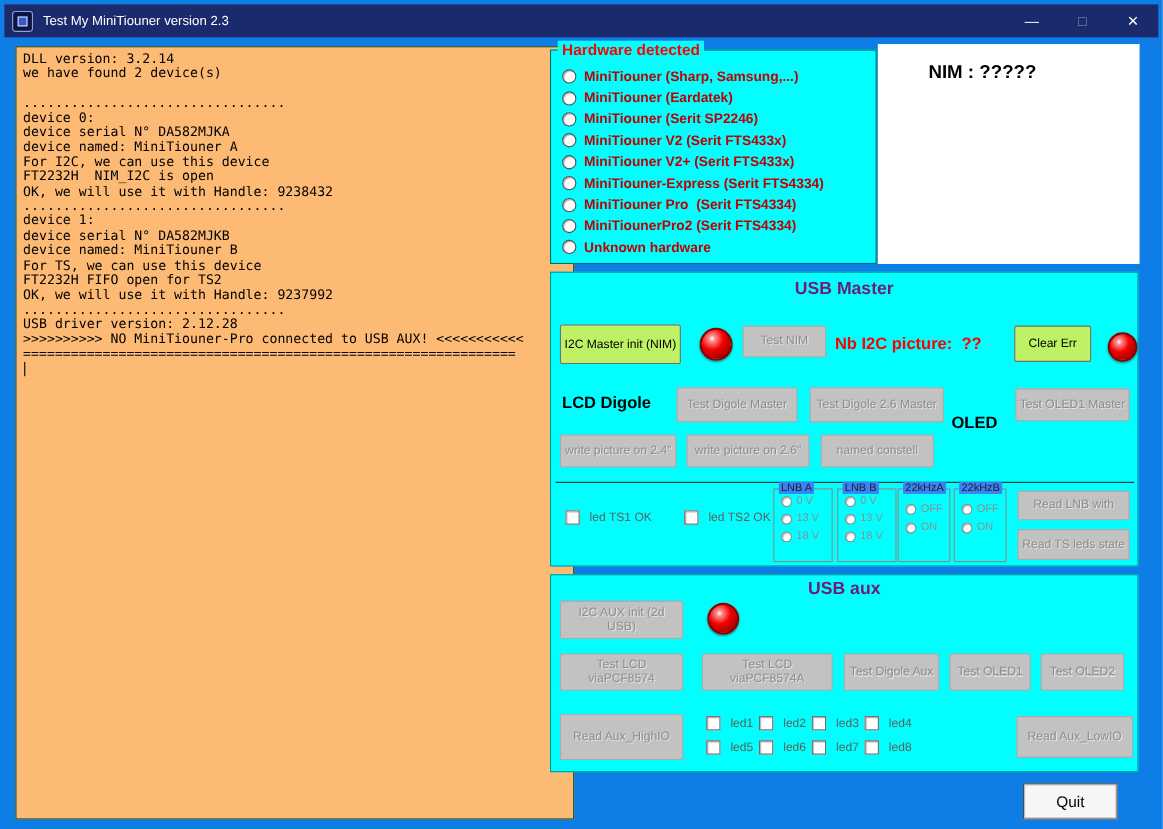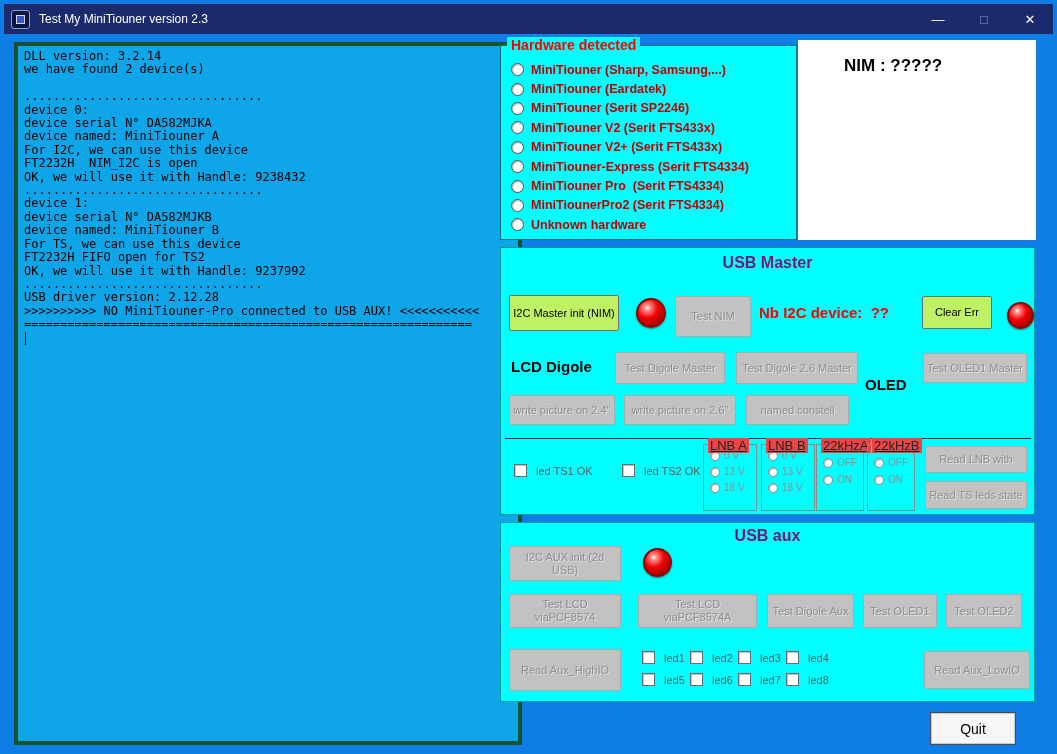--- a/index.html
+++ b/index.html
@@ -11,21 +11,21 @@
   
   .titlebar { position:absolute; left:4px; top:4px; right:4px; height:30px; background:#1a2a6c; display:flex; align-items:center; color:#fff; }
   .app-icon { width:19px; height:19px; margin-left:7px; background:#0a1540; border:1px solid #8fa0d8; border-radius:3px; position:relative; flex:none; }
   .app-icon::after { content:""; position:absolute; left:4px; top:4px; right:4px; bottom:4px; background:#3a57c8; border:1px solid #cfd8ff; }
   .title-text { margin-left:9px; font-size:12px; }
   .win-controls { margin-left:auto; display:flex; height:100%; }
   .win-btn { width:46px; display:flex; align-items:center; justify-content:center; font-size:13px; cursor:default; }
   .win-btn.max { color:#8d96b8; }
 
   
-  .console { position:absolute; left:14px; top:42px; width:508px; height:703px; background:#0ea5e9; border:4px solid #14532d; }
+  .console { position:absolute; left:14px; top:42px; width:508px; height:703px; background:#fdba74; border:1px solid #14532d; }
   .console pre { font-family:"DejaVu Sans Mono",monospace; font-size:12px; line-height:13.4px; padding:4px 6px; color:#000; white-space:pre; }
   .caret { position:absolute; left:7px; top:286px; width:1px; height:13px; background:#000; }
 
   
   .nim-panel { position:absolute; left:798px; top:40px; width:238px; height:200px; background:#ffffff; }
   .nim-label { position:absolute; left:46px; top:16px; font-size:17px; font-weight:bold; color:#000; white-space:pre; }
 
   
   .hw-box { position:absolute; left:500px; top:45px; width:297px; height:195px; background:#00ffff; border:1px solid #007070; }
   .hw-title { position:absolute; top:-9px; left:6px; background:#00ffff; padding:0 4px; color:#ff0000; font-weight:bold; font-size:14px; }
@@ -56,21 +56,21 @@
   .err-label { position:absolute; font-weight:bold; font-size:15px; color:#ff0000; white-space:pre; }
 
   .sep-line { position:absolute; height:1px; background:#2a2a2a; }
 
   
   .cb { position:absolute; display:flex; align-items:center; gap:9px; font-size:11px; color:#5e5e5e; cursor:default; }
   .cb .box { width:13px; height:13px; background:#fff; border:1px solid #6a6a6a; box-shadow:inset 1px 1px 1px rgba(0,0,0,0.25); flex:none; }
 
   
   .gbox { position:absolute; border:1px solid #8a8a8a; }
-  .gtitle { position:absolute; top:-7px; left:4px; background:#ef4444; font-size:13px; padding:0 2px; color:#222; white-space:pre;text-decoration:underline; }
+  .gtitle { position:absolute; top:-7px; left:4px; background:#3b82f6; font-size:10px; padding:0 2px; color:#222; white-space:pre; }
   .gopt { display:flex; align-items:center; gap:4px; margin:5px 0 0 6px; font-size:10px; color:#8f8f8f; white-space:pre; }
   .gopt .radio { width:10px; height:10px; border-color:#8a8a8a; }
   .gbox.khz .gopt { margin-top:6px; }
 </style>
 </head>
 <body>
 
 <div class="window">
 
   <div class="titlebar">
@@ -152,22 +152,22 @@
           <span class="hw-label">Unknown hardware</span>
         </div>
     </div>
   </div>
 
   <div class="panel usb-master">
     <div class="panel-title" style="top:6px;">USB Master</div>
 
     <div class="btn enabled" style="left:8px;top:47px;width:110px;height:36px;">I2C Master init (NIM)</div>
     <div class="led" style="left:135px;top:50px;width:30px;height:30px;"></div>
-    <div class="btn disabled" style="left:174px;top:48px;width:76px;height:41px;">Test NIM</div>
-    <span class="err-label" style="left:258px;top:56px;">Nb I2C device:  ??</span>
+    <div class="btn disabled" style="left:174px;top:48px;width:76px;height:29px;">Test NIM</div>
+    <span class="err-label" style="left:258px;top:56px;">Nb I2C picture:  ??</span>
     <div class="btn enabled" style="left:421px;top:48px;width:70px;height:33px;">Clear Err</div>
     <div class="led" style="left:506px;top:54px;width:27px;height:27px;"></div>
 
     <span class="black-label" style="left:10px;top:110px;">LCD Digole</span>
     <div class="btn disabled" style="left:114px;top:104px;width:110px;height:32px;">Test Digole Master</div>
     <div class="btn disabled" style="left:235px;top:104px;width:122px;height:32px;">Test Digole 2.6 Master</div>
     <span class="black-label" style="left:364px;top:128px;">OLED</span>
     <div class="btn disabled" style="left:422px;top:105px;width:104px;height:30px;">Test OLED1 Master</div>
 
     <div class="btn disabled" style="left:8px;top:147px;width:106px;height:30px;">write picture on 2.4"</div>

